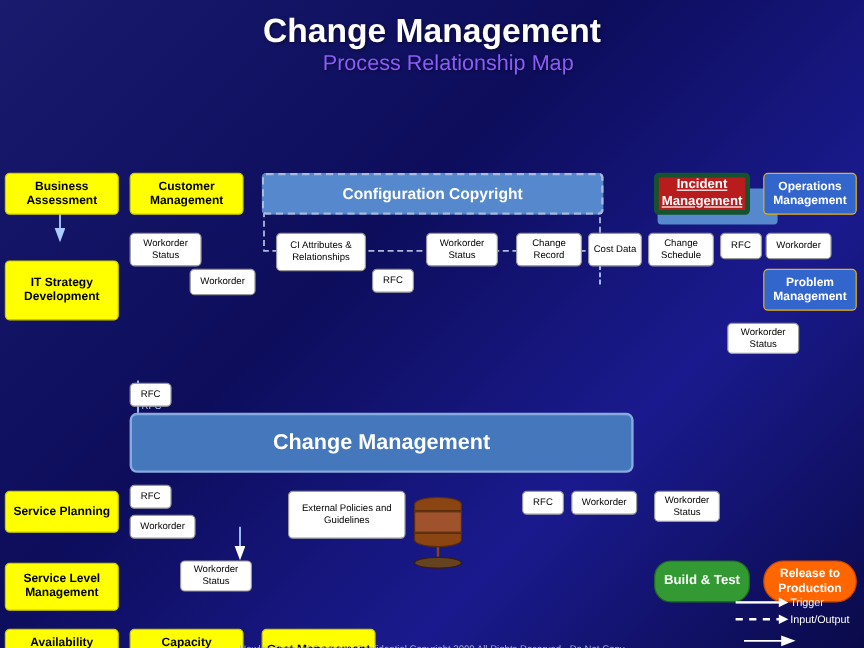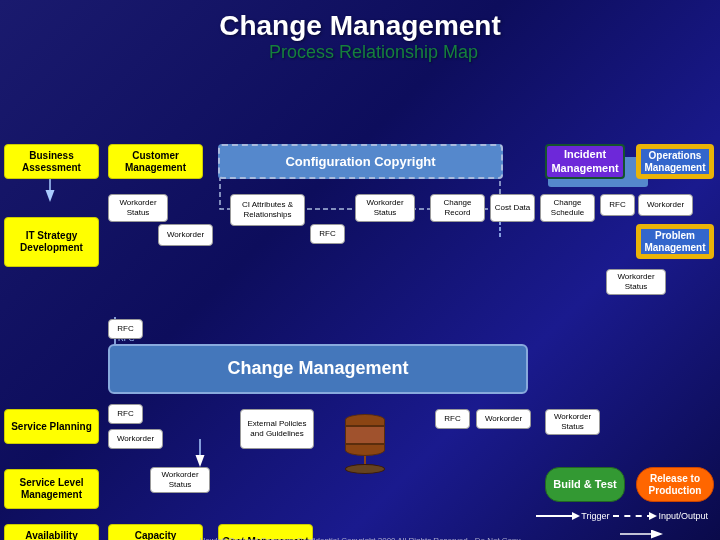--- a/index.html
+++ b/index.html
@@ -17,21 +17,21 @@
       padding: 10px 0 6px 0;
     }
     .main-title {
       font-size: 28px;
       font-weight: bold;
       color: #ffffff;
       text-shadow: 1px 1px 3px rgba(0,0,0,0.5);
     }
     .sub-title {
       font-size: 18px;
-      color: #15803d;
+      color: #8b5cf6;
       text-shadow: 1px 1px 2px rgba(0,0,0,0.5);
       padding-left: 27px;
     }
 
     .content-area {
       position: relative;
       width: 720px;
       height: 480px;
     }
 
@@ -50,21 +50,21 @@
     }
 
     .box-yellow {
       background: #ffff00;
       color: #000;
       border: 1px solid #cccc00;
     }
     .box-blue {
       background: #3366cc;
       color: #fff;
-      border: 5px solid #eab308;
+      border: 1px solid #eab308;
     }
     .box-white {
       background: #ffffff;
       color: #000;
       border: 1px solid #999;
     }
     .box-green {
       background: #339933;
       color: #fff;
       border: 1px solid #226622;
@@ -73,43 +73,44 @@
       background: #ff6600;
       color: #fff;
       border: 1px solid #cc4400;
     }
     .box-config {
       background: #5588cc;
       color: #fff;
       border: 2px dashed #aabbdd;
     }
     .box-incident {
-      background: #6d28d9;
-      color: #fff;
-      border: 2px solid #14532d;
+      background: #b91c1c;
+      color: #fff;
+      border: 4px solid #14532d;
+      text-decoration: underline;
     }
     .box-change-mgmt {
       background: #4477bb;
       color: #fff;
       border: 2px solid #88aadd;
       font-size: 18px;
       font-weight: bold;
     }
     .box-small {
       font-size: 8px;
       font-weight: normal;
     }
 
     
     .legend {
       position: absolute;
       right: 12px;
       bottom: 28px;
       display: flex;
-      flex-direction: row;
+      flex-direction: column;
       gap: 4px;
     }
     .legend-item {
       display: flex;
       align-items: center;
       gap: 5px;
       font-size: 9px;
       color: #ffffff;
     }
 
@@ -268,21 +269,21 @@
   </div>
 
   <div class="box box-white box-small" style="left:108px; top:335px; width:35px; height:20px;">
     <span>RFC</span>
   </div>
 
   <div class="box box-white box-small" style="left:108px; top:360px; width:55px; height:20px;">
     <span>Workorder</span>
   </div>
 
-  <div class="box box-white box-small" style="left:240px; top:340px; width:74px; height:40px; font-size:8px;">
+  <div class="box box-white box-small" style="left:240px; top:340px; width:98px; height:40px; font-size:8px;">
     <span>External Policies and Guidelines</span>
   </div>
 
   <div class="box box-white box-small" style="left:435px; top:340px; width:35px; height:20px;">
     <span>RFC</span>
   </div>
 
   <div class="box box-white box-small" style="left:476px; top:340px; width:55px; height:20px;">
     <span>Workorder</span>
   </div>

